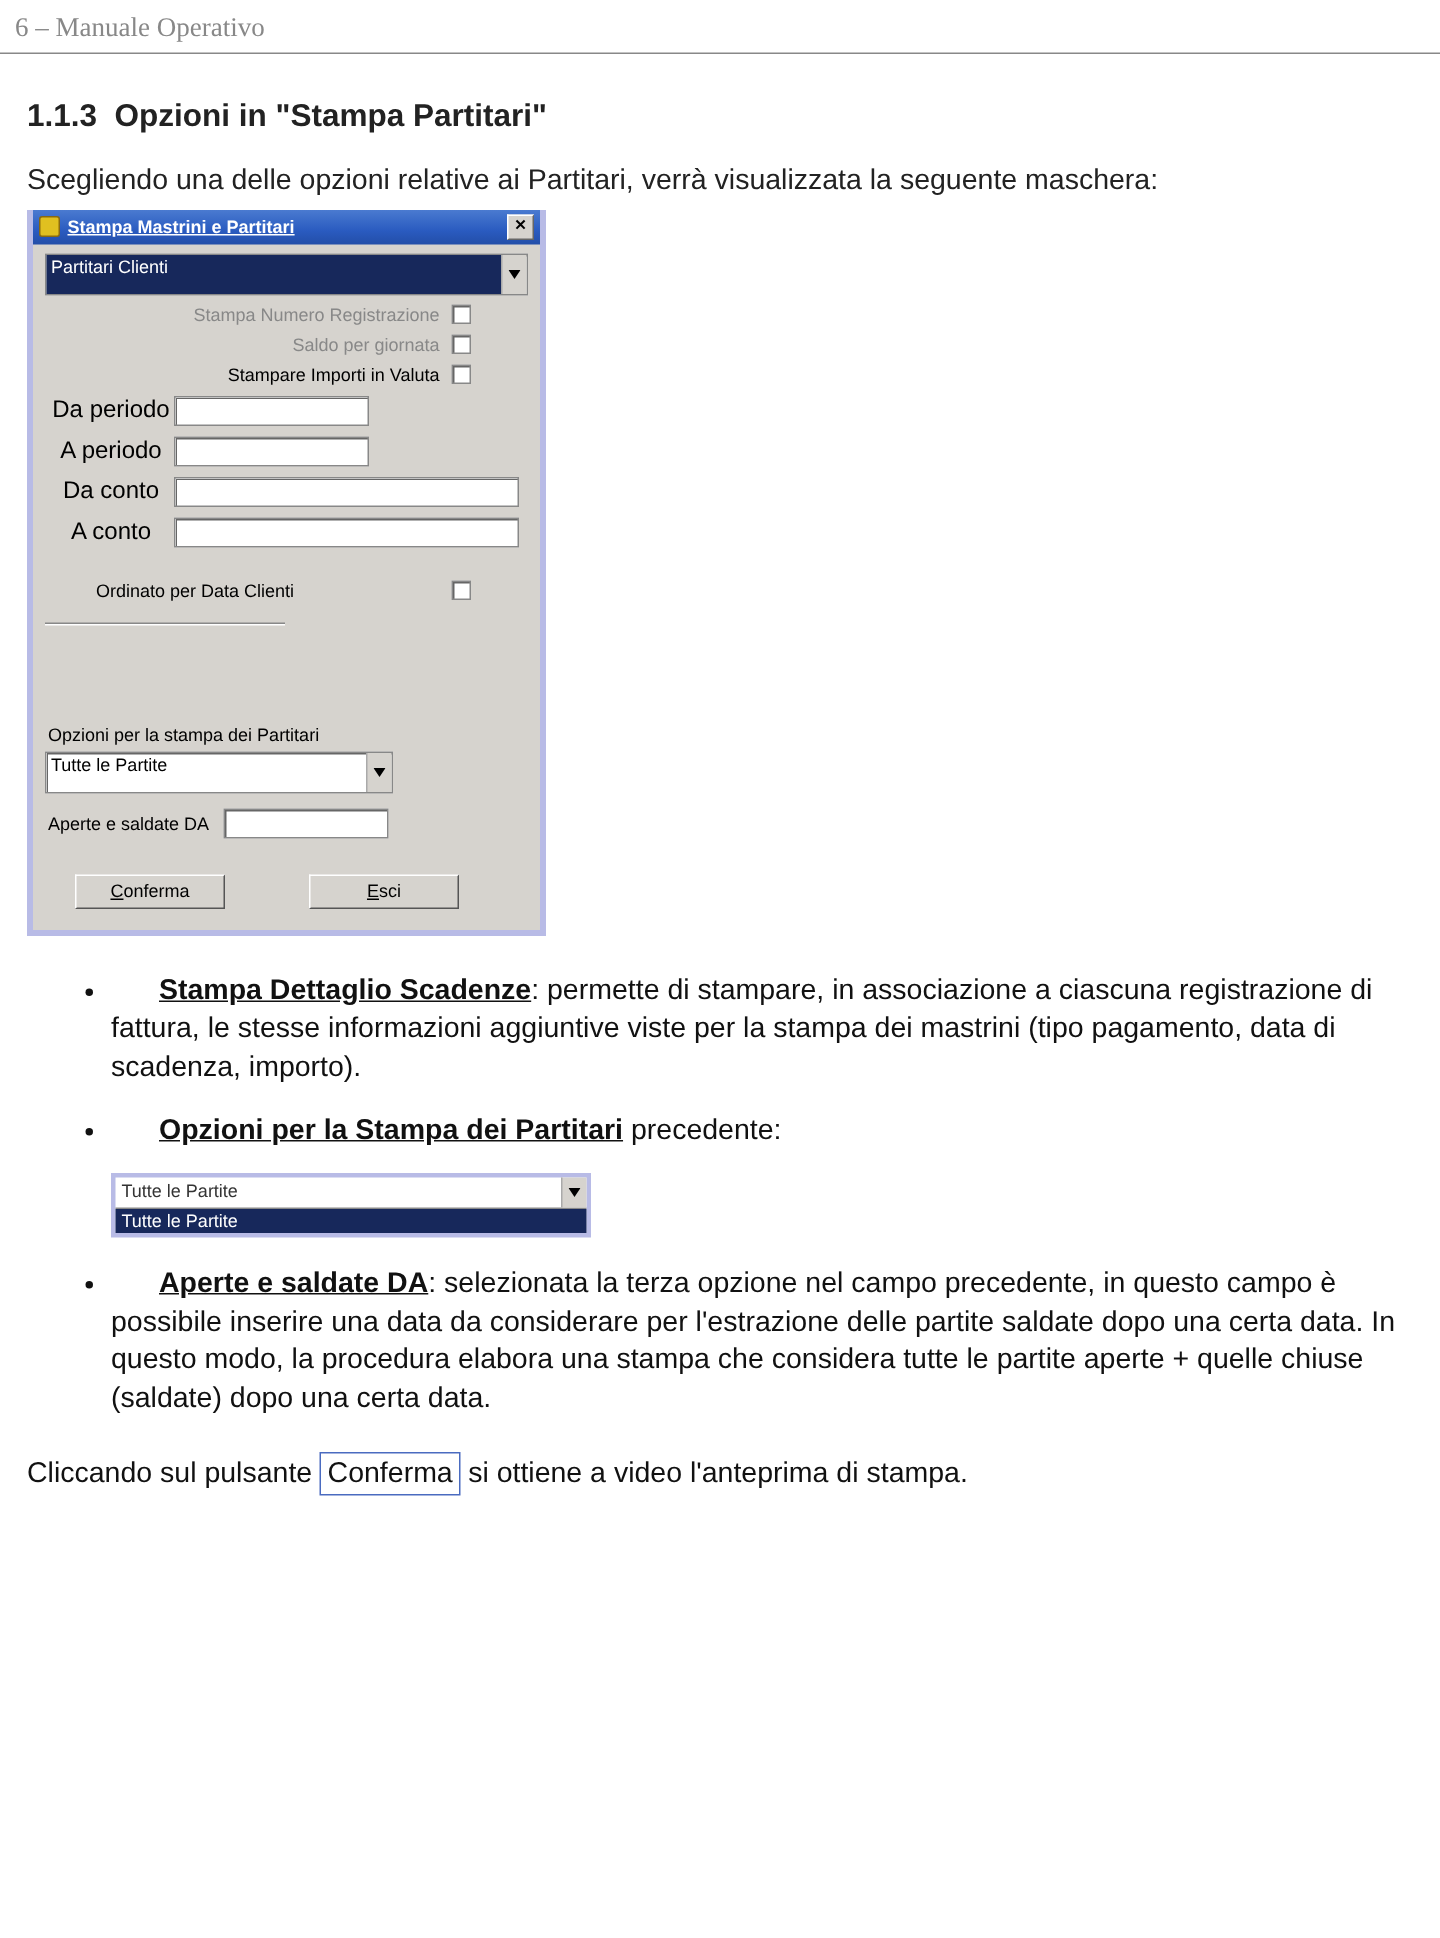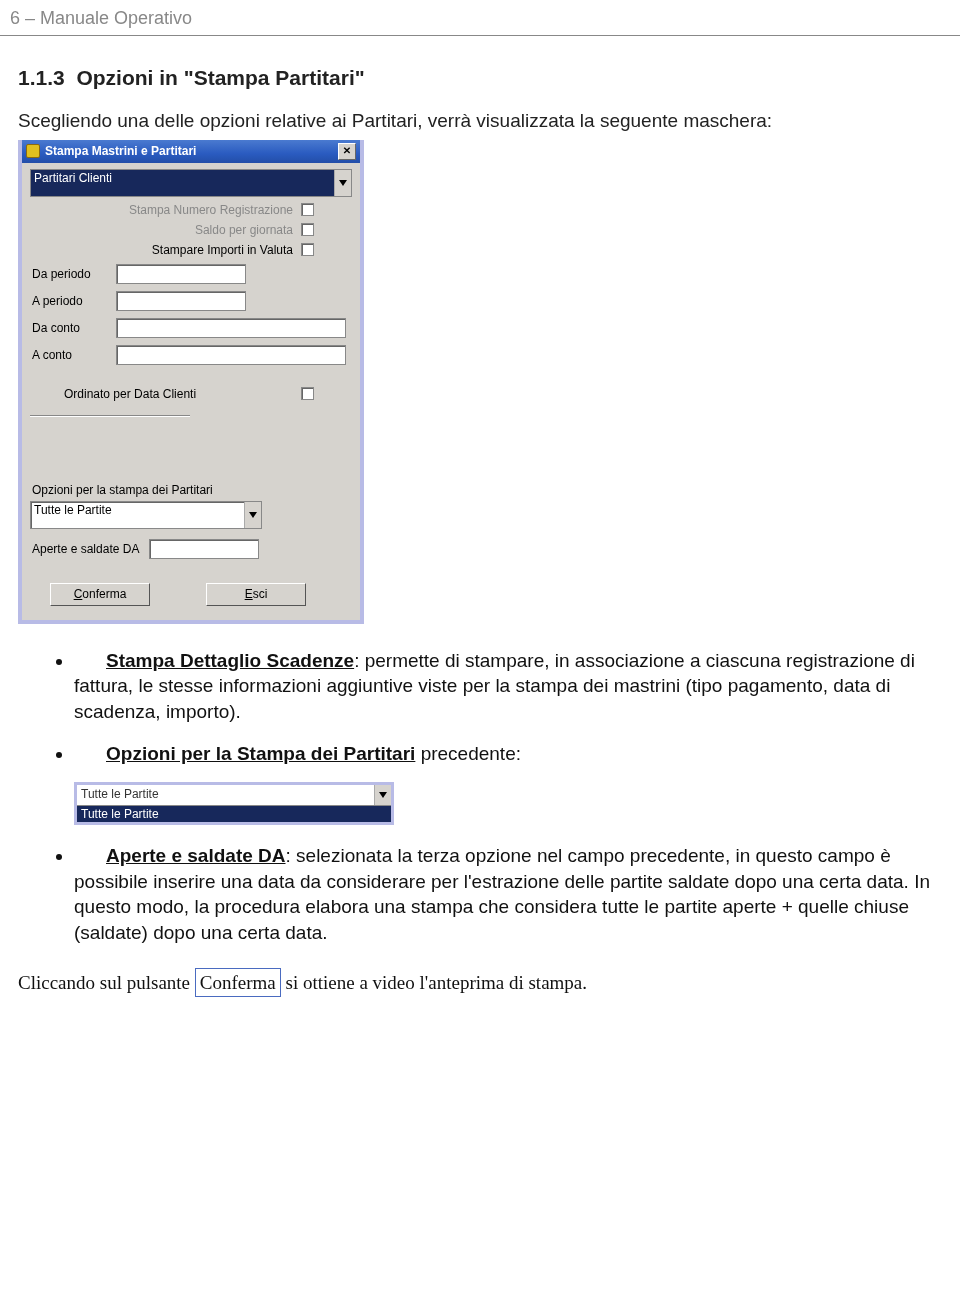--- a/index.html
+++ b/index.html
@@ -10,20 +10,21 @@
     background: #fff;
     color: #333;
     width: 960px;
   }
   .page-header {
     color: #888;
     font-size: 18px;
     padding: 8px 22px 6px 10px;
     border-bottom: 1px solid #888;
     margin-bottom: 30px;
+    font-family: Liberation Serif, serif;
   }
   .content { padding: 0 18px 40px 18px; }
   .section-heading {
     font-size: 21px;
     font-weight: bold;
     color: #222;
     margin-bottom: 18px;
   }
   .intro-para {
     font-size: 19px;
@@ -52,21 +53,21 @@
     font-weight: bold;
   }
   .title-icon {
     width: 14px;
     height: 14px;
     background: #e0c020;
     border: 1px solid #8a6a10;
     margin-right: 5px;
     border-radius: 2px;
   }
-  .title-text { flex: 1; font-size: 12px; }
+  .title-text { flex: 1; font-size: 12px; text-decoration: underline; }
   .close-btn {
     width: 18px;
     height: 17px;
     background: #d6d3ce;
     border: 1px solid #fff;
     border-right-color:#666;
     border-bottom-color:#666;
     color: #000;
     font-family: Arial;
     font-size: 10px;
@@ -121,22 +122,23 @@
     border: 1px solid #888;
     box-shadow: inset 1px 1px 0 #666;
   }
   .input-row {
     display: flex;
     align-items: center;
     margin-top: 7px;
   }
   .input-label {
     width: 86px;
-    font-size: 12px;
+    font-size: 16px;
     padding-left: 2px;
+    text-align: center;
   }
   .text-input {
     height: 20px;
     background: #fff;
     border: 1px solid #888;
     box-shadow: inset 1px 1px 0 #666;
   }
   .w-med { width: 130px; }
   .w-full { width: 230px; }
   .thin-line {
@@ -215,21 +217,20 @@
   }
   .dd-item.sel {
     background: #17285b;
     color: #fff;
   }
   .closing-para {
     font-size: 19px;
     line-height: 1.35;
     color: #111;
     margin-top: 22px;
-    font-family: Liberation Serif, serif;
   }
   .boxword {
     display: inline-block;
     border: 1.5px solid #4a6bc0;
     padding: 1px 4px;
   }
 </style>
 </head>
 <body>
 

